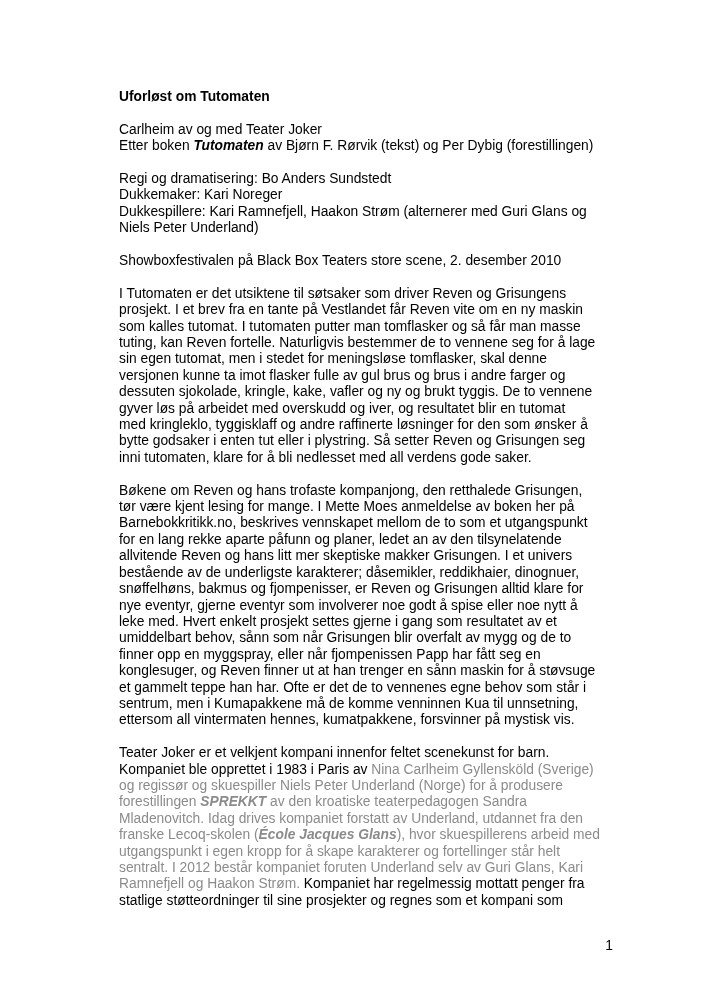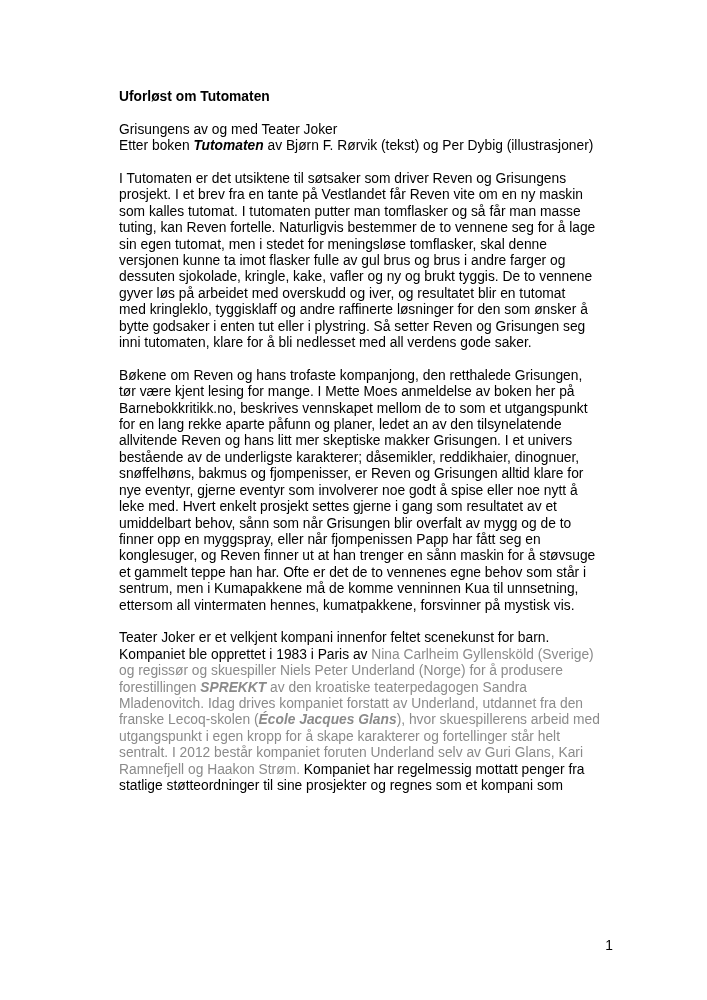--- a/index.html
+++ b/index.html
@@ -42,22 +42,27 @@
     font-size: 13.8px;
     line-height: 16.4px;
   }
 </style>
 </head>
 <body>
 
 <div class="page" style="color: rgb(0, 0, 0);">
   <div class="content">
       <p class="para heading"><span class="bold">Uforløst om Tutomaten</span></p>
-      <p class="para"><span>Grisungens av og med Teater Joker
-Etter boken </span><span class="italic">Tutomaten</span><span> av Bjørn F. Rørvik (tekst) og Per Dybig (illustrasjoner)</span></p>
+      <p class="para"><span>Carlheim av og med Teater Joker
+Etter boken </span><span class="italic">Tutomaten</span><span> av Bjørn F. Rørvik (tekst) og Per Dybig (forestillingen)</span></p>
+      <p class="para"><span>Regi og dramatisering: Bo Anders Sundstedt
+Dukkemaker: Kari Noreger
+Dukkespillere: Kari Ramnefjell, Haakon Strøm (alternerer med Guri Glans og
+Niels Peter Underland)</span></p>
+      <p class="para"><span>Showboxfestivalen på Black Box Teaters store scene, 2. desember 2010</span></p>
       <p class="para"><span>I Tutomaten er det utsiktene til søtsaker som driver Reven og Grisungens
 prosjekt. I et brev fra en tante på Vestlandet får Reven vite om en ny maskin
 som kalles tutomat. I tutomaten putter man tomflasker og så får man masse
 tuting, kan Reven fortelle. Naturligvis bestemmer de to vennene seg for å lage
 sin egen tutomat, men i stedet for meningsløse tomflasker, skal denne
 versjonen kunne ta imot flasker fulle av gul brus og brus i andre farger og
 dessuten sjokolade, kringle, kake, vafler og ny og brukt tyggis. De to vennene
 gyver løs på arbeidet med overskudd og iver, og resultatet blir en tutomat
 med kringleklo, tyggisklaff og andre raffinerte løsninger for den som ønsker å
 bytte godsaker i enten tut eller i plystring. Så setter Reven og Grisungen seg

